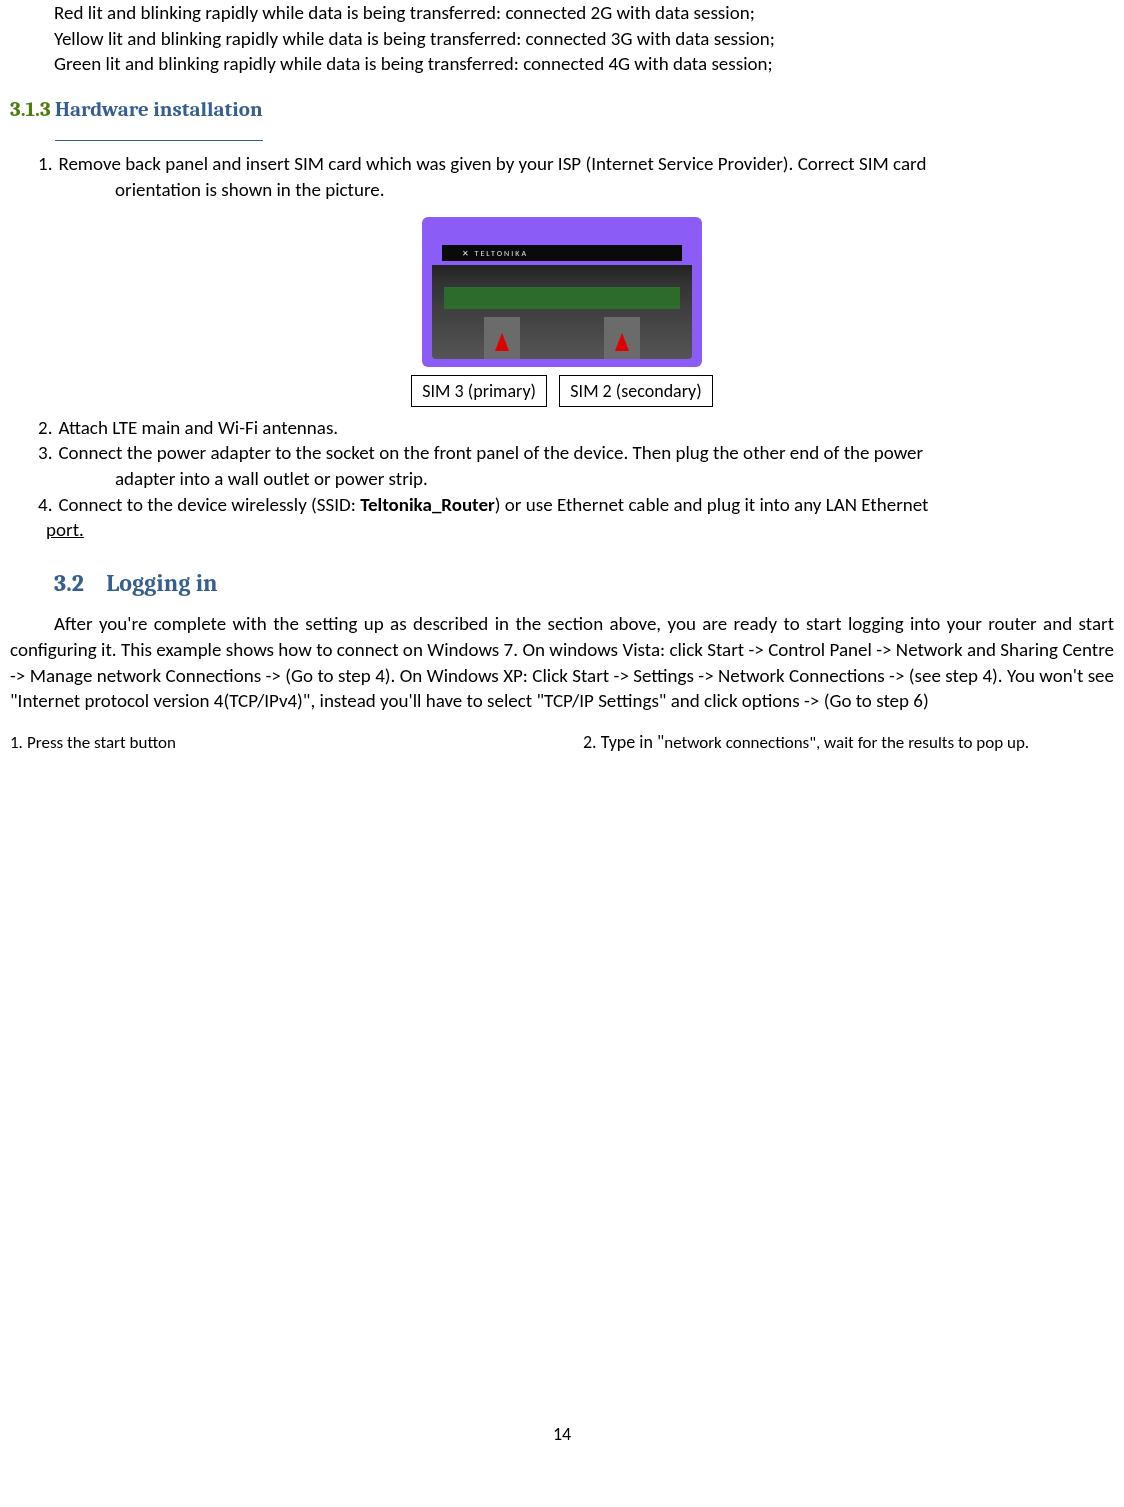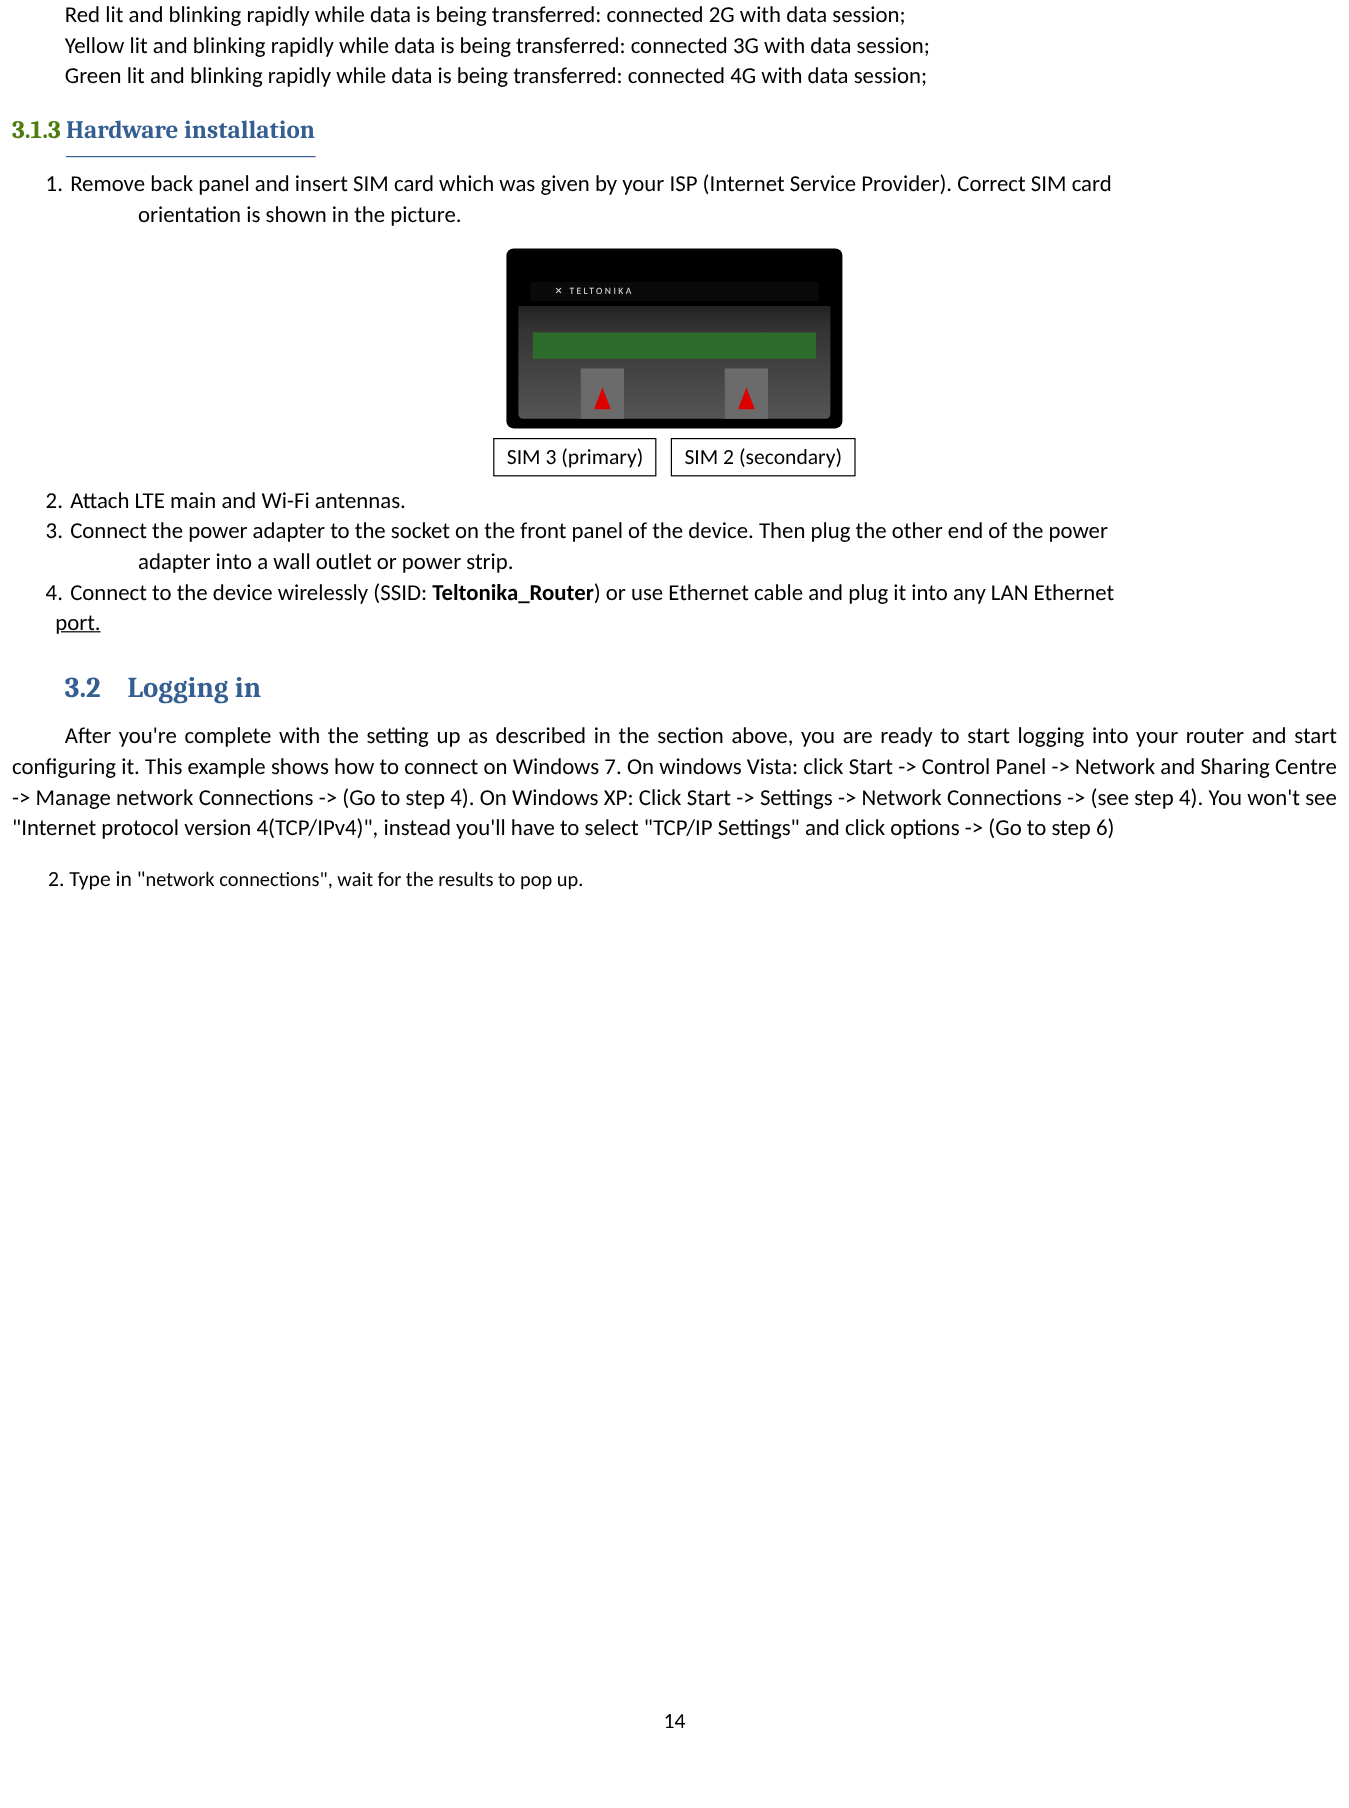--- a/index.html
+++ b/index.html
@@ -38,34 +38,34 @@
       font-weight: bold;
       font-size: 24px;
     }
     .heading-row {
       margin-top: 18px;
       margin-bottom: 10px;
     }
     .heading-underline {
       border-bottom: 1px solid #365f91;
       display: inline-block;
-      padding-bottom: 7px;
+      padding-bottom: 17px;
     }
     .figure-area {
       text-align: center;
       margin: 14px 0 8px 0;
     }
     .device-diagram {
       display: inline-block;
       position: relative;
     }
     .device-box {
       width: 280px;
       height: 150px;
-      background: #000000;
+      background: #8b5cf6;
       border-radius: 6px;
       position: relative;
       margin: 0 auto 8px auto;
       overflow: hidden;
     }
     .device-label-strip {
       position: absolute;
       top: 28px;
       left: 20px;
       right: 20px;
@@ -245,20 +245,25 @@
 
 <div class="h2-wrap">
   <span class="h2-number">3.2</span>
   <span class="h2-title" style="margin-left:18px;">Logging in</span>
 </div>
 
 <div class="para"><span class="first-indent"></span><span>After you're complete with the setting up as described in the section above, you are ready to start logging into your router and start configuring it. This example shows how to connect on Windows 7. On windows Vista: click Start -&gt; Control Panel -&gt; Network and Sharing Centre -&gt; Manage network Connections -&gt; (Go to step 4). On Windows XP: Click Start -&gt; Settings -&gt; Network Connections -&gt; (see step 4). You won't see "Internet protocol version 4(TCP/IPv4)", instead you'll have to select "TCP/IP Settings" and click options -&gt; (Go to step 6)</span></div>
 
 
 <div class="two-col">
+  <div class="col">
+    <span class="small-font">1.</span>
+    <span> </span>
+    <span class="small-font">Press the start button</span>
+  </div>
   <div class="col right">
     <span>2.</span>
     <span> </span>
     <span>Type  in  "</span><span class="small-font">network  connections</span><span class="small-font">",  wait  for  the  results  to pop up.</span>
   </div>
 </div>
 
 <div class="page-number">14</div>
 </div>
 

